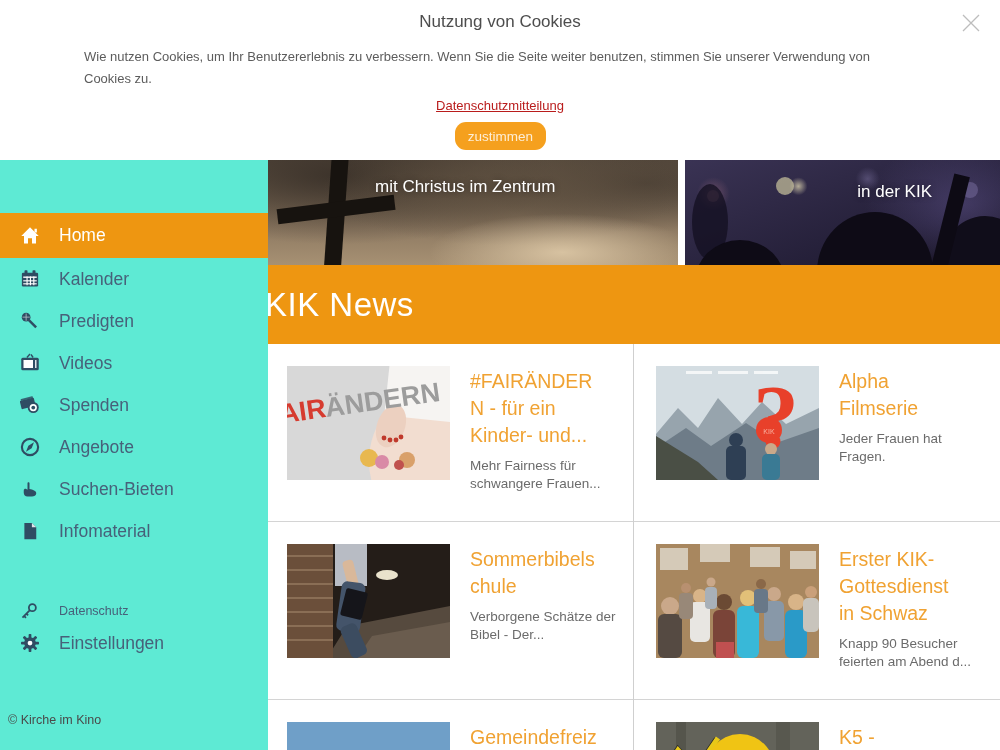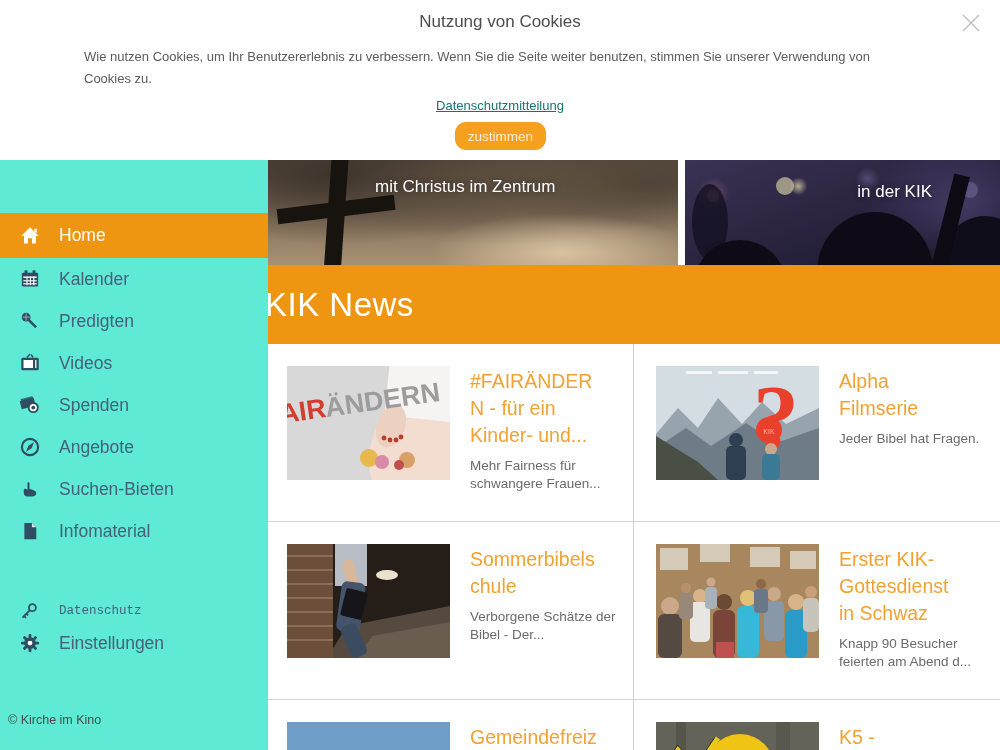--- a/index.html
+++ b/index.html
@@ -6,35 +6,35 @@
     font-family:"Liberation Sans","DejaVu Sans",sans-serif;}
   .stage{position:absolute;inset:0;width:1000px;height:750px;background:#fff;}
 
   
   .cookie{position:absolute;top:0;left:0;width:1000px;height:160px;background:#fff;z-index:30;}
   .cookie-title{position:absolute;top:12px;left:0;width:1000px;text-align:center;
     font-size:17px;font-weight:400;color:#4d4d4d;margin:0;}
   .cookie-msg{position:absolute;top:46px;left:84px;width:812px;font-size:13px;
     line-height:22px;color:#5c5c5c;margin:0;}
   .cookie-link{position:absolute;top:98px;left:0;width:1000px;text-align:center;
-    font-size:13px;color:#0f766e;text-decoration:underline;cursor:pointer;}
+    font-size:13px;color:#b91c1c;text-decoration:underline;cursor:pointer;}
   .cookie-accept{position:absolute;top:122px;left:455px;width:91px;height:28px;
     background:#F5A01E;border:none;border-radius:11px;color:rgba(255,255,255,.82);
     font-size:13.5px;cursor:pointer;font-family:inherit;}
   .cookie-close{position:absolute;top:12px;right:16px;width:24px;height:24px;cursor:pointer;}
 
   
   .sidebar{position:absolute;left:0;top:160px;width:268px;height:590px;background:#5eead4;z-index:20;}
   .nav-list{list-style:none;margin:0;padding:0;position:absolute;left:0;width:268px;}
   .nav-main{top:53px;}
   .nav-item{height:42px;display:flex;align-items:center;padding-left:20px;
     color:#47617A;font-size:17.5px;cursor:pointer;}
   .nav-item .nicon{width:22px;height:20px;margin-right:17px;display:flex;align-items:center;flex:none;}
   .nav-item.active{background:#EE9611;color:#fff;height:45px;}
-  .nav-item.small{height:22px;font-size:12.5px;font-family:Liberation Mono, monospace;}
+  .nav-item.small{height:22px;font-size:12.5px;}
   .nav-item.small .nicon{height:16px;}
   .nav-foot{top:440px;}
   .copyright{position:absolute;top:553px;left:8px;font-size:12.5px;color:#4a4a4a;}
 
   
   .main{position:absolute;left:265px;top:160px;width:735px;height:590px;}
   .hero{position:absolute;top:0;height:105px;overflow:hidden;cursor:pointer;}
   .hero1{left:0;width:413px;
     background:
       radial-gradient(ellipse 190px 55px at 72% 88%, rgba(225,204,170,.85), transparent 70%),
@@ -199,21 +199,21 @@
               <circle cx="113" cy="64" r="13" fill="#e8402a"></circle>
               <text x="113" y="68" font-size="7" fill="#f8b0a0" text-anchor="middle" font-family="'Liberation Sans',sans-serif">KIK</text>
               <circle cx="80" cy="74" r="7" fill="#2e3f54"></circle>
               <rect x="70" y="80" width="20" height="34" rx="5" fill="#2e3f54"></rect>
               <circle cx="115" cy="83" r="6" fill="#caa98a"></circle>
               <rect x="106" y="88" width="18" height="26" rx="5" fill="#3a7a94"></rect>
             </svg>
           </div>
           <div class="ctext">
             <h3 class="card-title">Alpha Filmserie</h3>
-            <p class="card-sub">Jeder Bibel hat Fragen.</p>
+            <p class="card-sub">Jeder Frauen hat Fragen.</p>
           </div>
         </article>
 
         <article class="card">
           <div class="thumb">
             <svg width="163" height="114" viewBox="0 0 163 114">
               <rect width="163" height="114" fill="#a8875f"></rect>
               <g fill="#ded6c8" opacity=".85">
                 <rect x="4" y="4" width="28" height="22"></rect>
                   <rect x="44" y="0" width="30" height="18"></rect>

